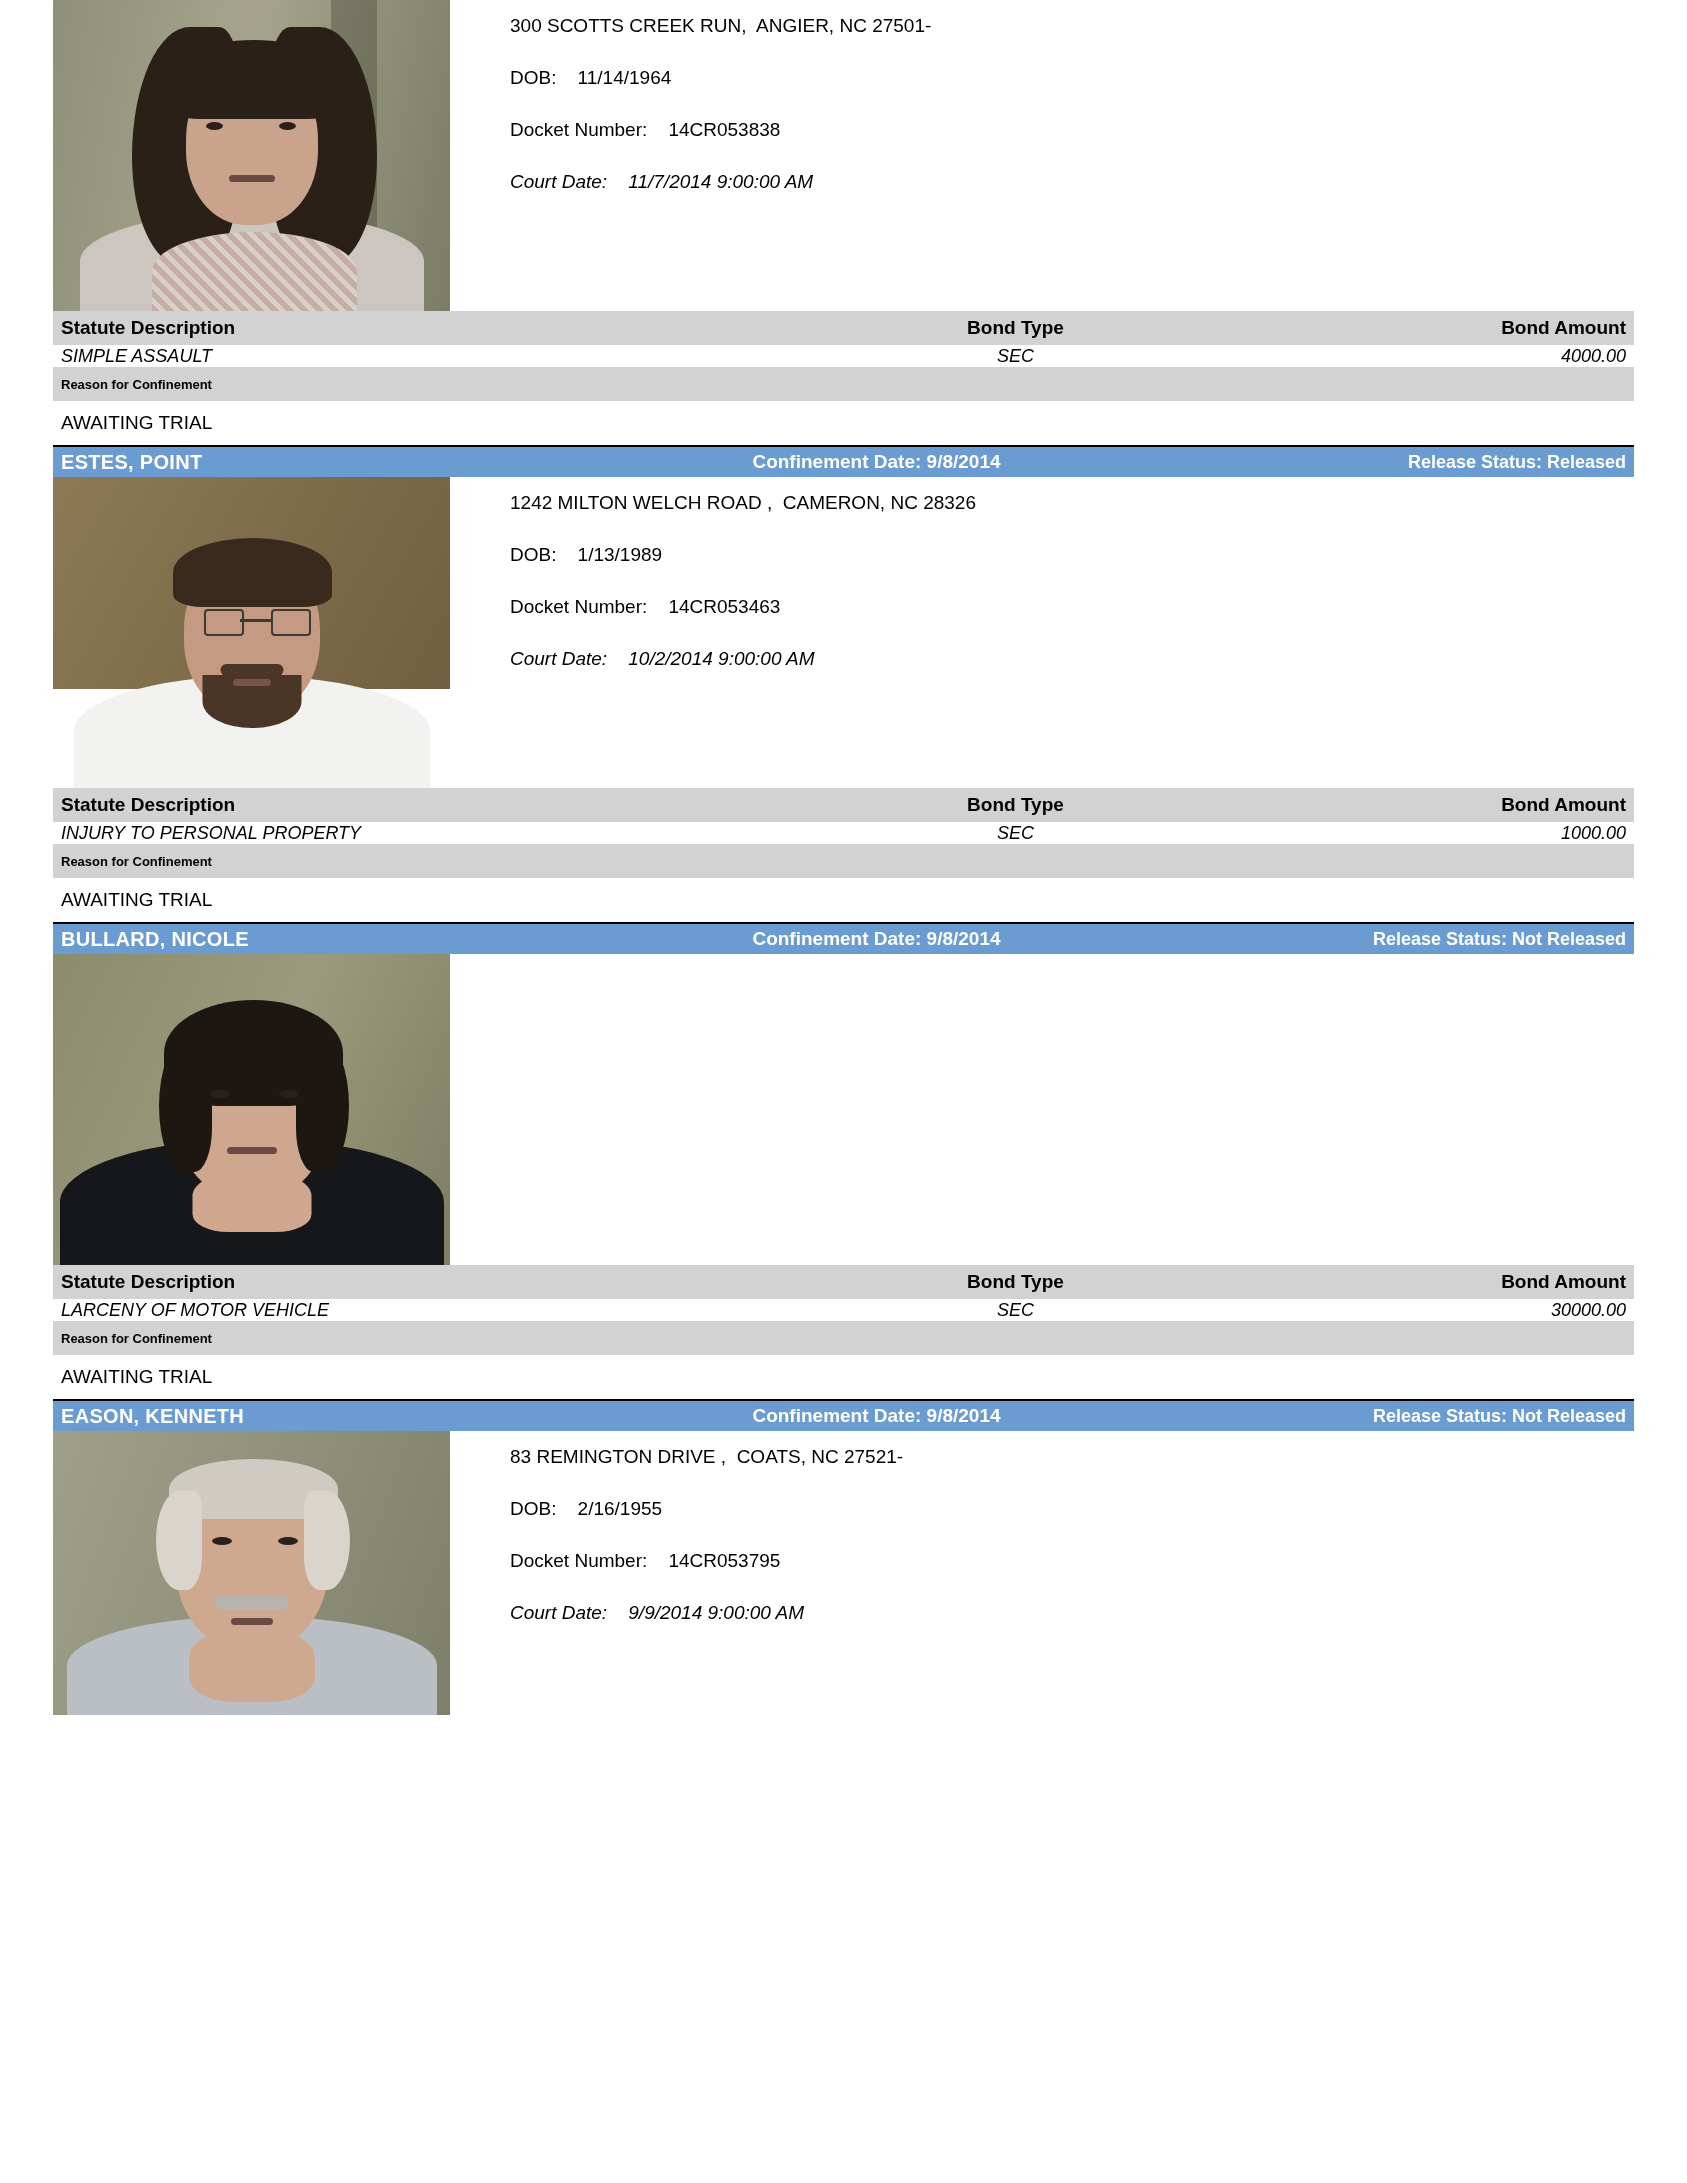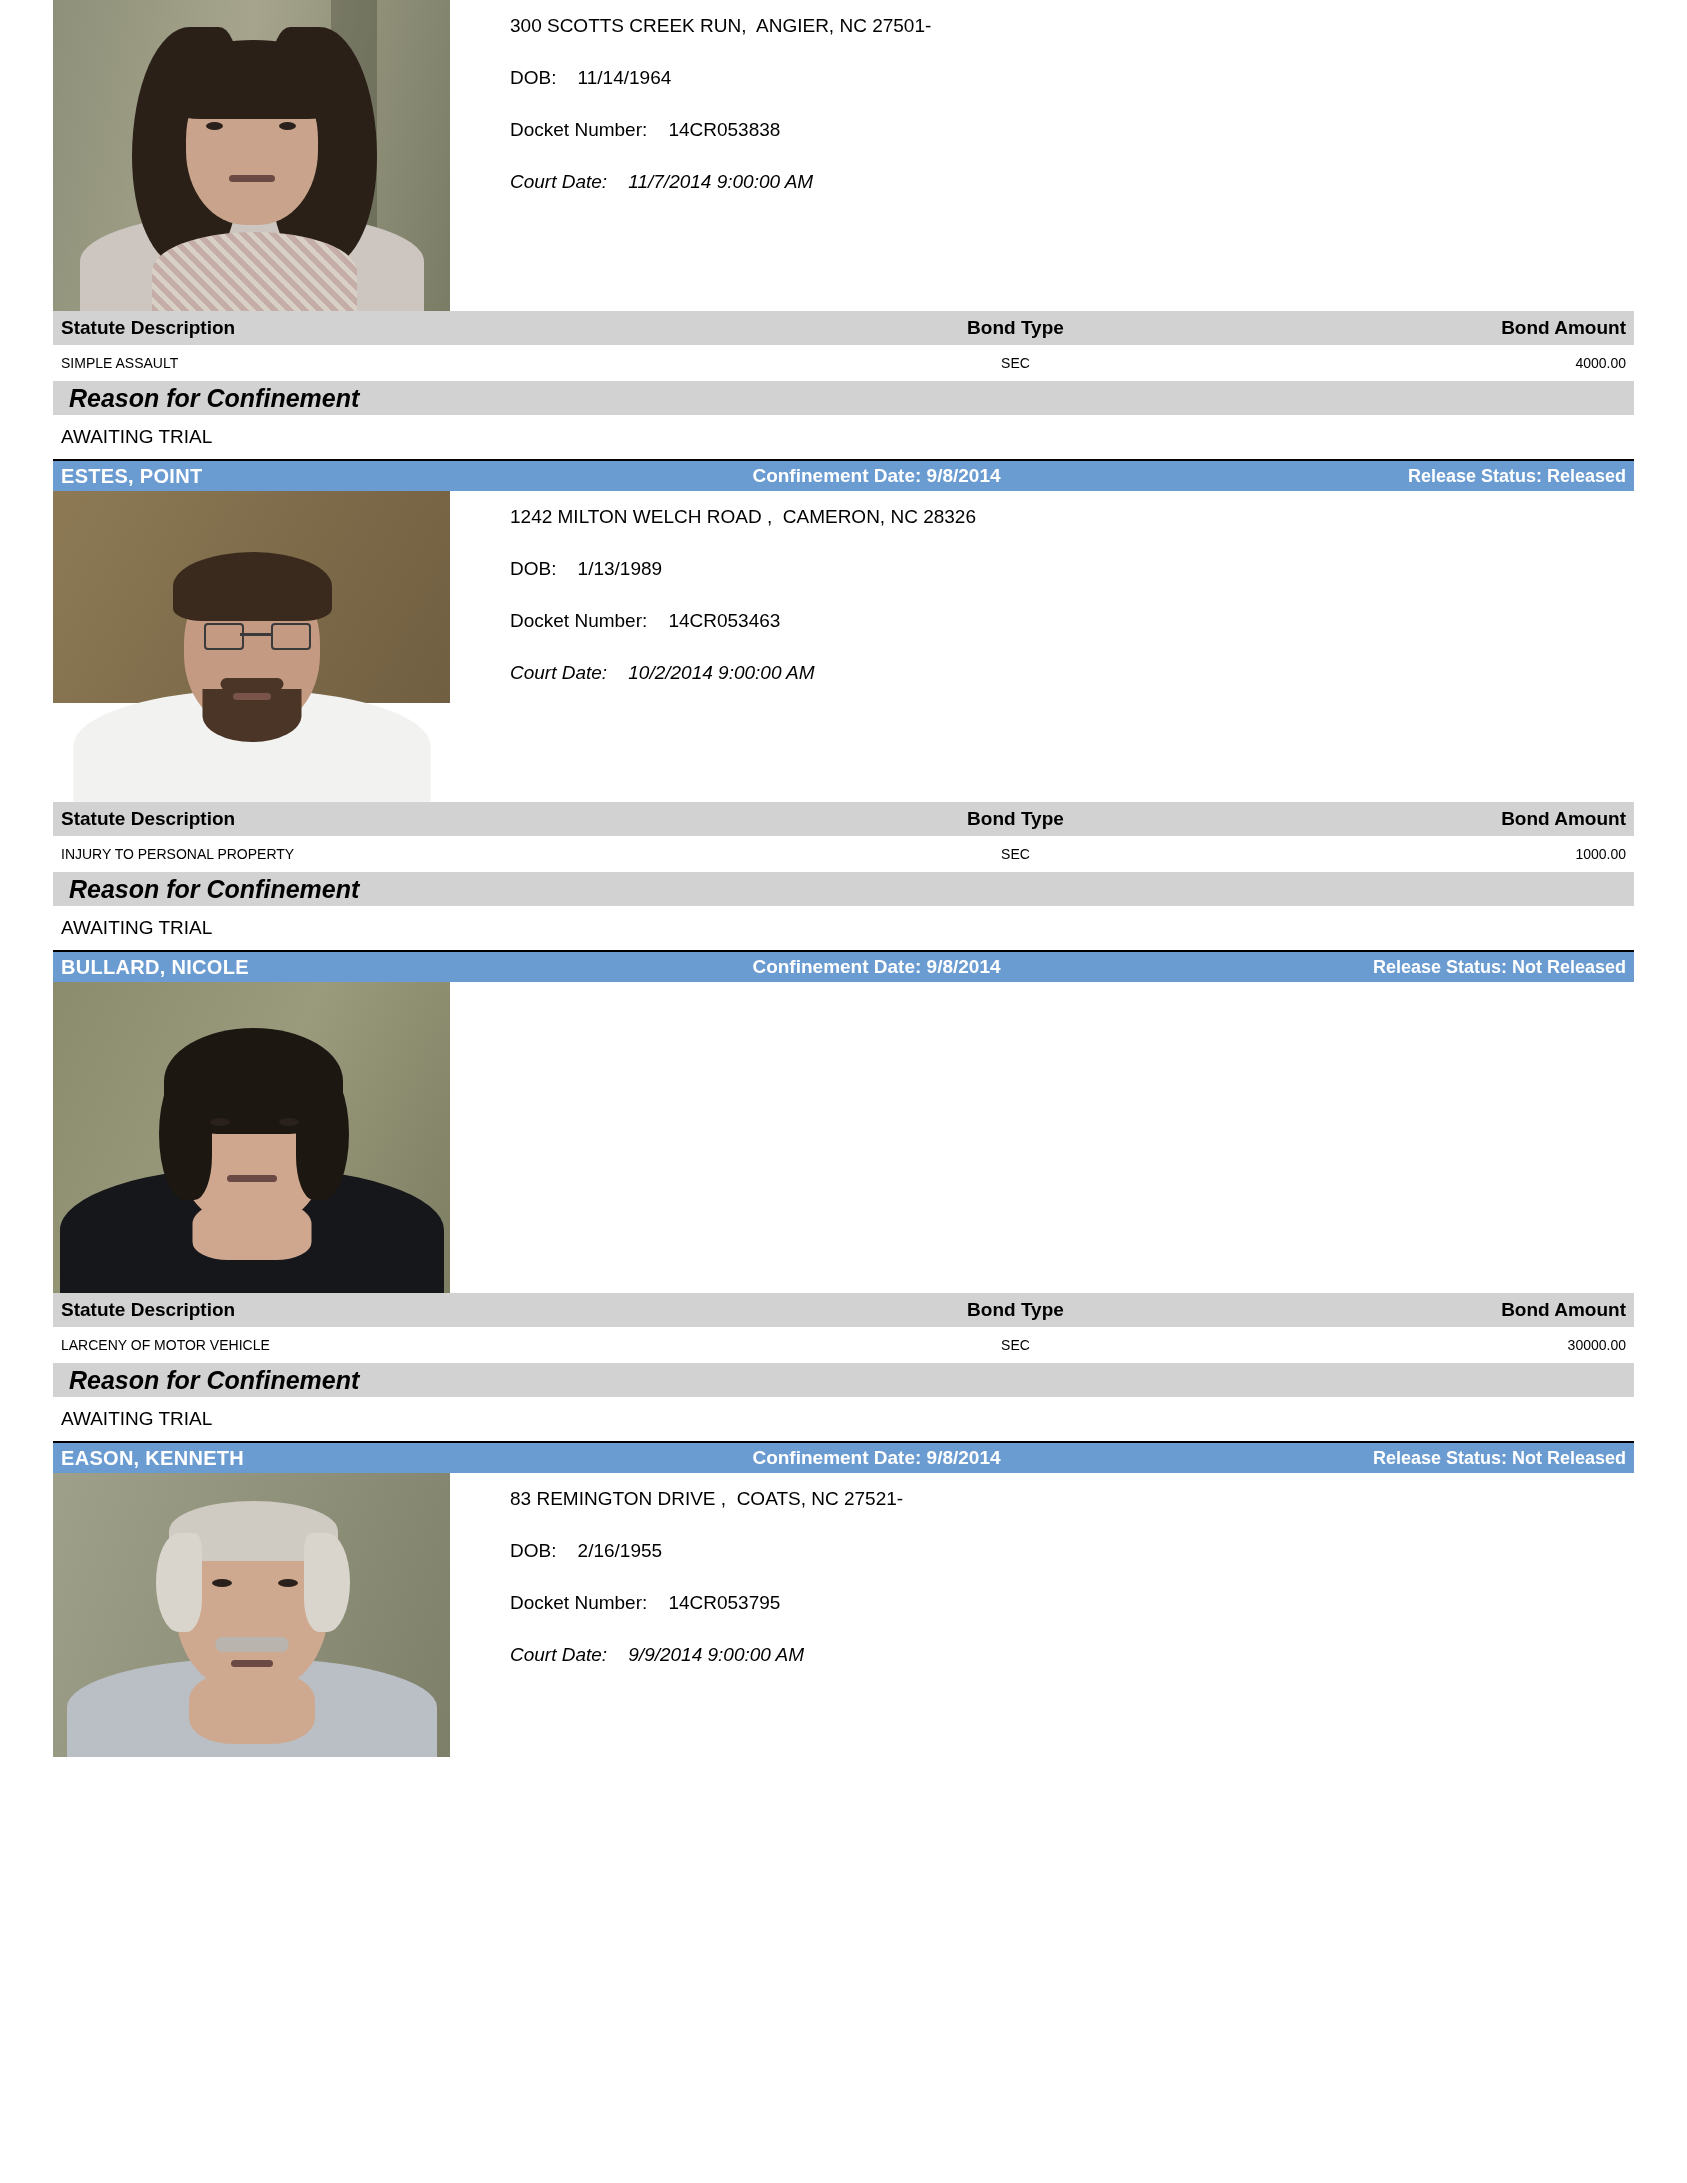--- a/index.html
+++ b/index.html
@@ -92,41 +92,41 @@
     align-items: center;
     box-sizing: border-box;
     padding: 0 8px;
   }
   .col-head .c1 { flex: 0 0 728px; }
   .col-head .c2 { flex: 1 1 auto; text-align: center; padding-right: 106px;}
   .col-head .c3 { flex: 0 0 278px; text-align: right; }
 
   .col-row {
     display: flex;
-    font-size: 14px;
-    height: 36px;
+    font-size: 18px;
+    height: 22px;
     align-items: center;
     box-sizing: border-box;
     padding: 0 8px;
     background: #ffffff;
+    font-style: italic;
   }
   .col-row .c1 { flex: 0 0 728px; }
   .col-row .c2 { flex: 1 1 auto; text-align: center; padding-right: 106px;}
   .col-row .c3 { flex: 0 0 278px; text-align: right; }
 
   .reason-head {
     background: #d2d2d2;
     font-weight: bold;
-    font-size: 25px;
+    font-size: 13px;
     height: 34px;
     display: flex;
     align-items: center;
     box-sizing: border-box;
-    padding: 0 16px;
-    font-style: italic;
+    padding: 0 8px;
   }
   .reason-row {
     font-size: 19px;
     height: 44px;
     display: flex;
     align-items: center;
     box-sizing: border-box;
     padding: 0 8px;
     background: #ffffff;
   }

